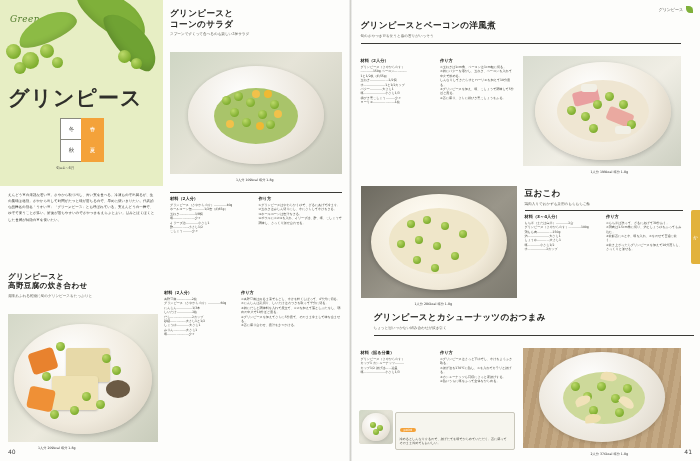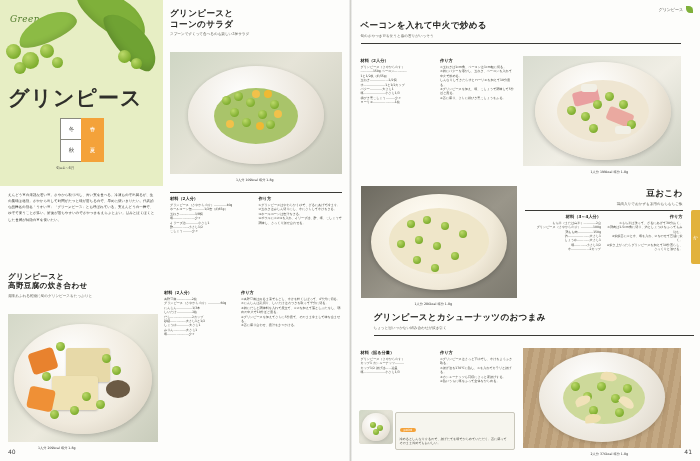--- a/index.html
+++ b/index.html
@@ -196,21 +196,21 @@
 
   <div class="pg right jp">
 
     <div class="tabtop">
       <span>グリンピース</span>
       <span class="leaf"></span>
     </div>
     <div class="sidetab">か</div>
 
     <div style="position:absolute;left:10px;top:20px;width:320px;">
-      <div class="rtitle">ベーコンを入れて中火で炒める</div>
+      <div class="rtitle">グリンピースとベーコンの洋風煮</div>
       <div class="rsub">旬のさやつき豆を使うと春の香りがいっそう</div>
       <div class="hline" style="margin-top:5px;"></div>
     </div>
     <div style="position:absolute;left:10px;top:58px;width:154px;">
       <div class="cols">
         <div class="col">
           <div class="sect">材料（2人分）</div>
           <div class="xtiny" style="white-space:pre-line;">グリンピース（さやから出す）
 …………150g  ベーコン…………
 1と1/2枚（約55g）
@@ -258,21 +258,21 @@
       <div class="pea" style="left:80px;top:36px;width:8px;height:8px;"></div>
       <div class="pea" style="left:98px;top:44px;width:8px;height:8px;"></div>
       <div class="pea" style="left:54px;top:50px;width:8px;height:8px;"></div>
       <div class="pea" style="left:72px;top:56px;width:8px;height:8px;"></div>
       <div class="pea" style="left:90px;top:66px;width:8px;height:8px;"></div>
       <div class="pea" style="left:52px;top:70px;width:8px;height:8px;"></div>
       <div class="pea" style="left:36px;top:54px;width:8px;height:8px;"></div>
       <div class="pea" style="left:70px;top:78px;width:8px;height:8px;"></div>
     </div>
     <div class="kcal" style="position:absolute;left:64px;top:302px;">1人分 286kcal  塩分 1.8g</div>
-    <div style="position:absolute;left:174px;top:188px;width:158px;text-align:right;">
+    <div style="position:absolute;left:174px;top:188px;width:158px;">
       <div class="rtitle">豆おこわ</div>
       <div class="rsub">鶏肉入りでおかずも兼用のもちもちご飯</div>
       <div class="hline" style="margin-top:4px;"></div>
       <div class="cols">
         <div class="col">
           <div class="sect">材料（3～4人分）</div>
           <div class="xtiny" style="white-space:pre-line;">もち米（または白米）…………2合
 グリンピース（さやから出す）…………100g
 鶏もも肉……………150g
 酒…………………大さじ1

